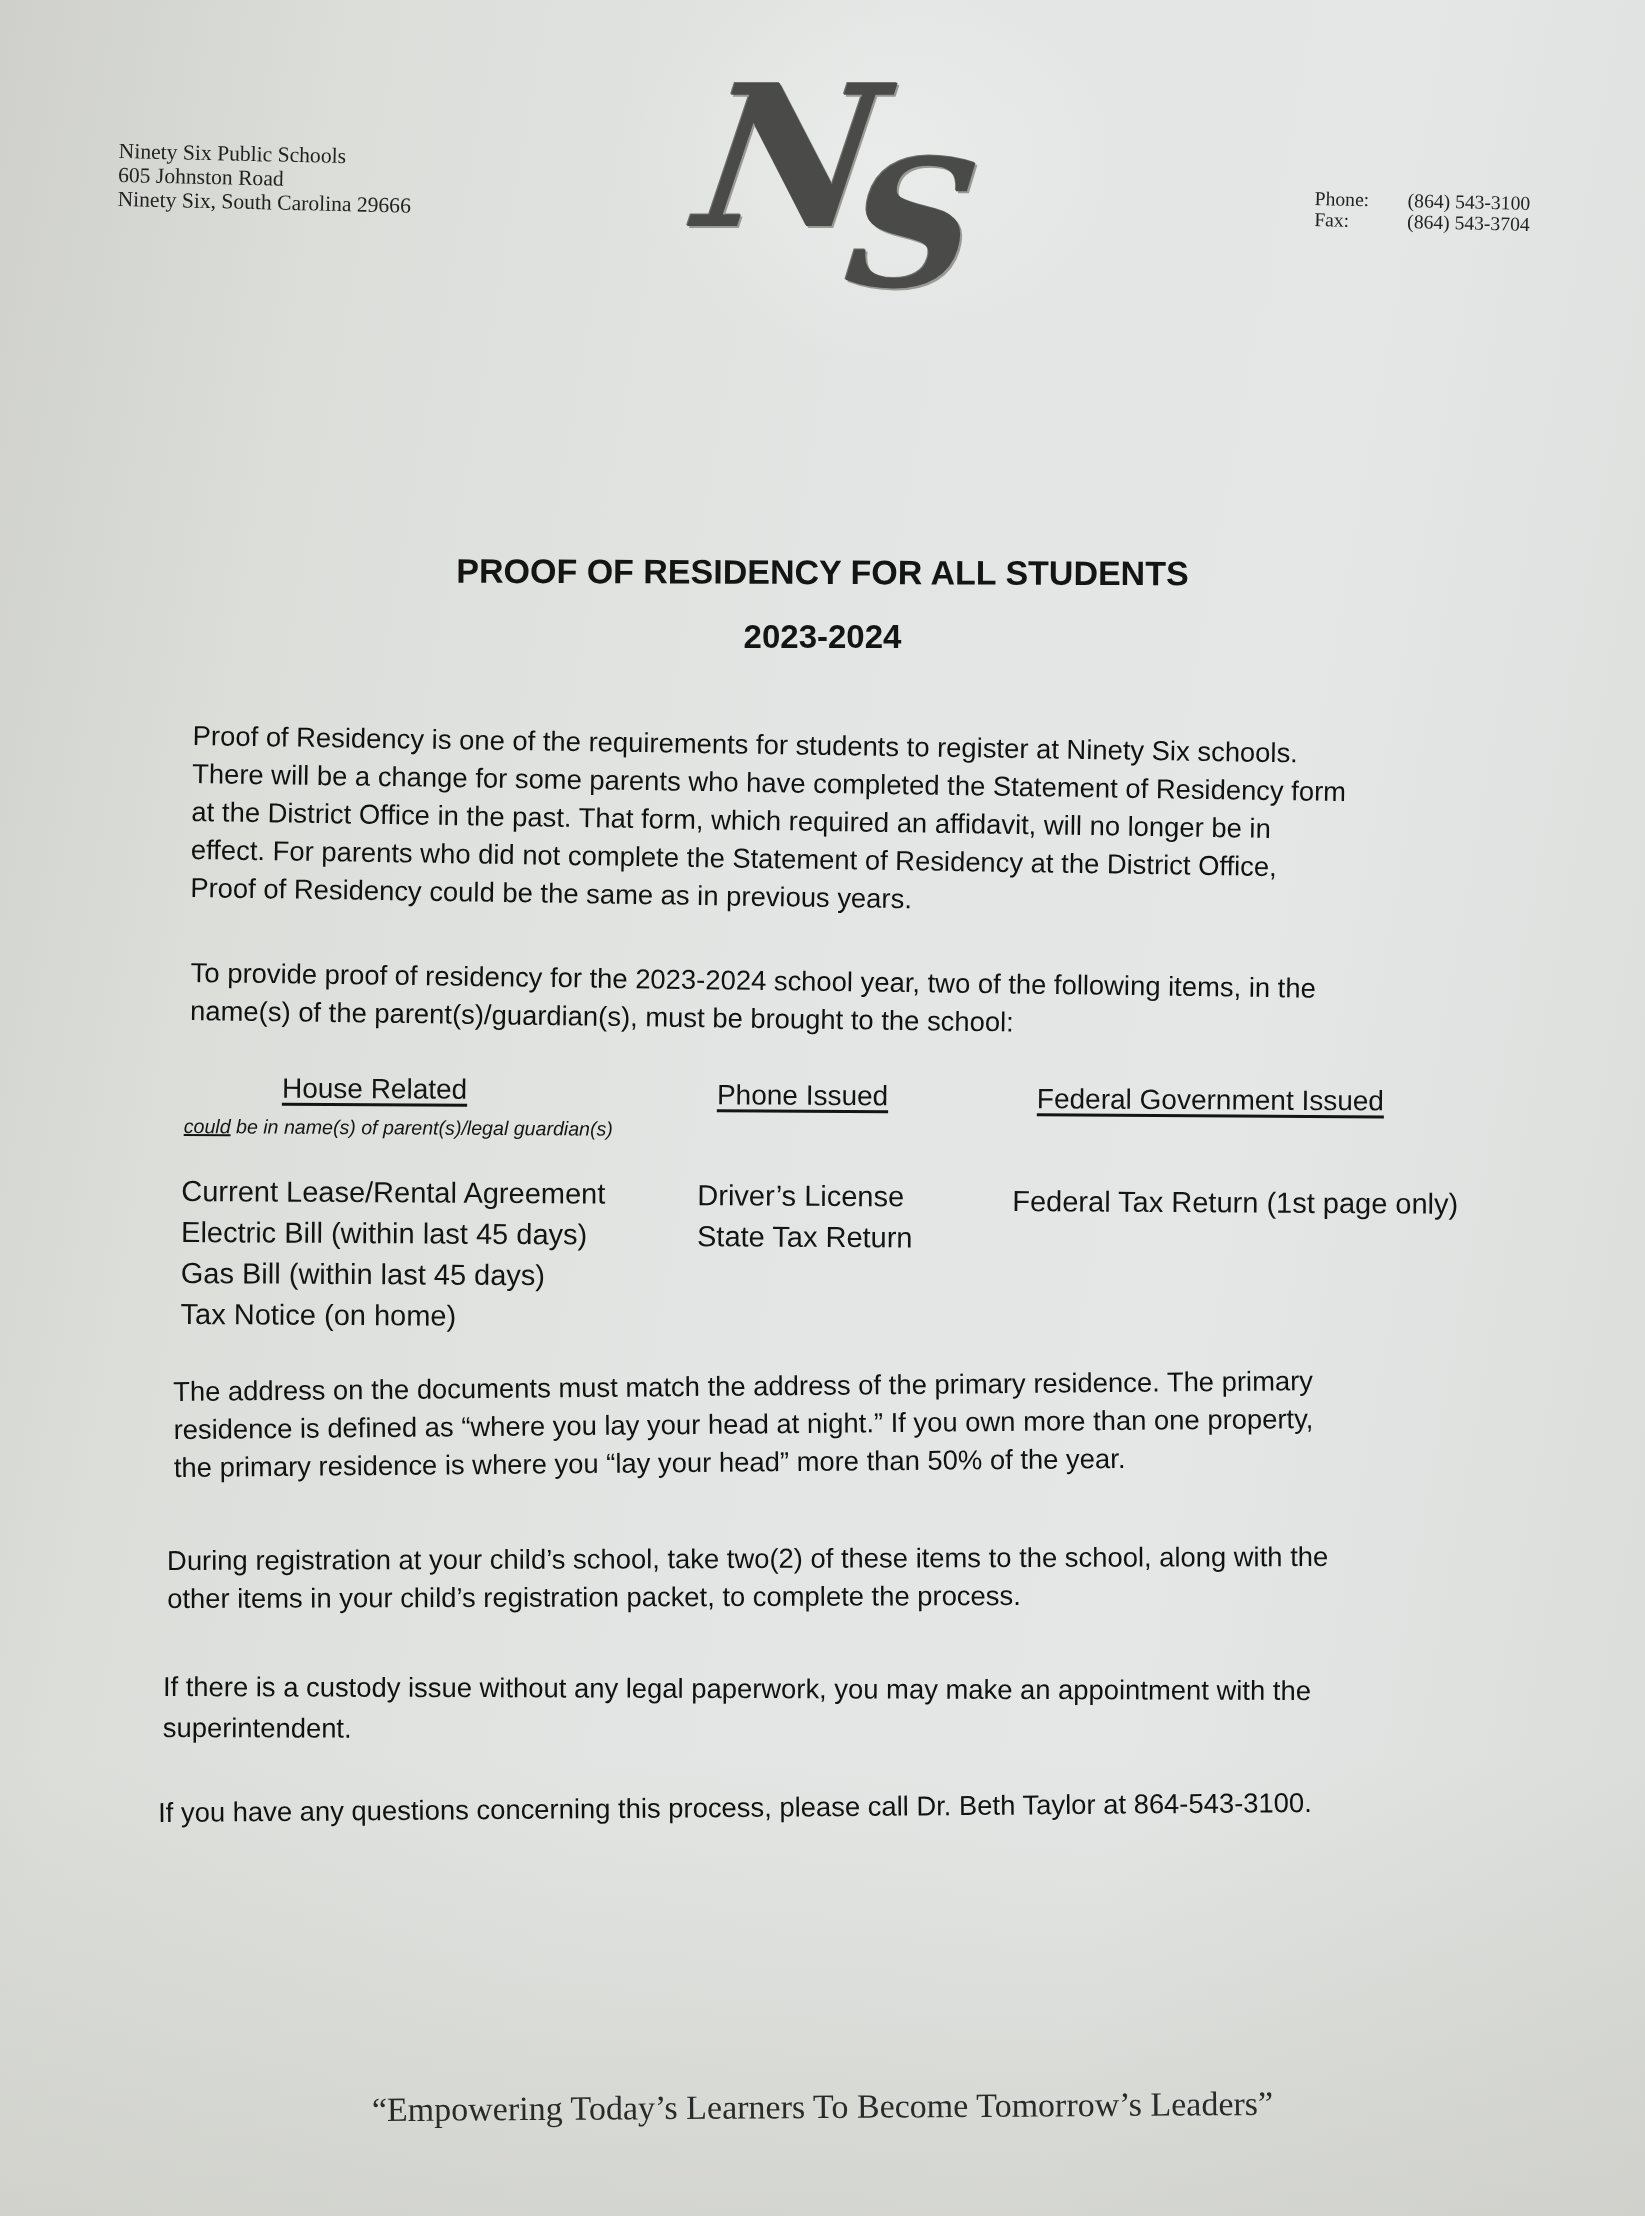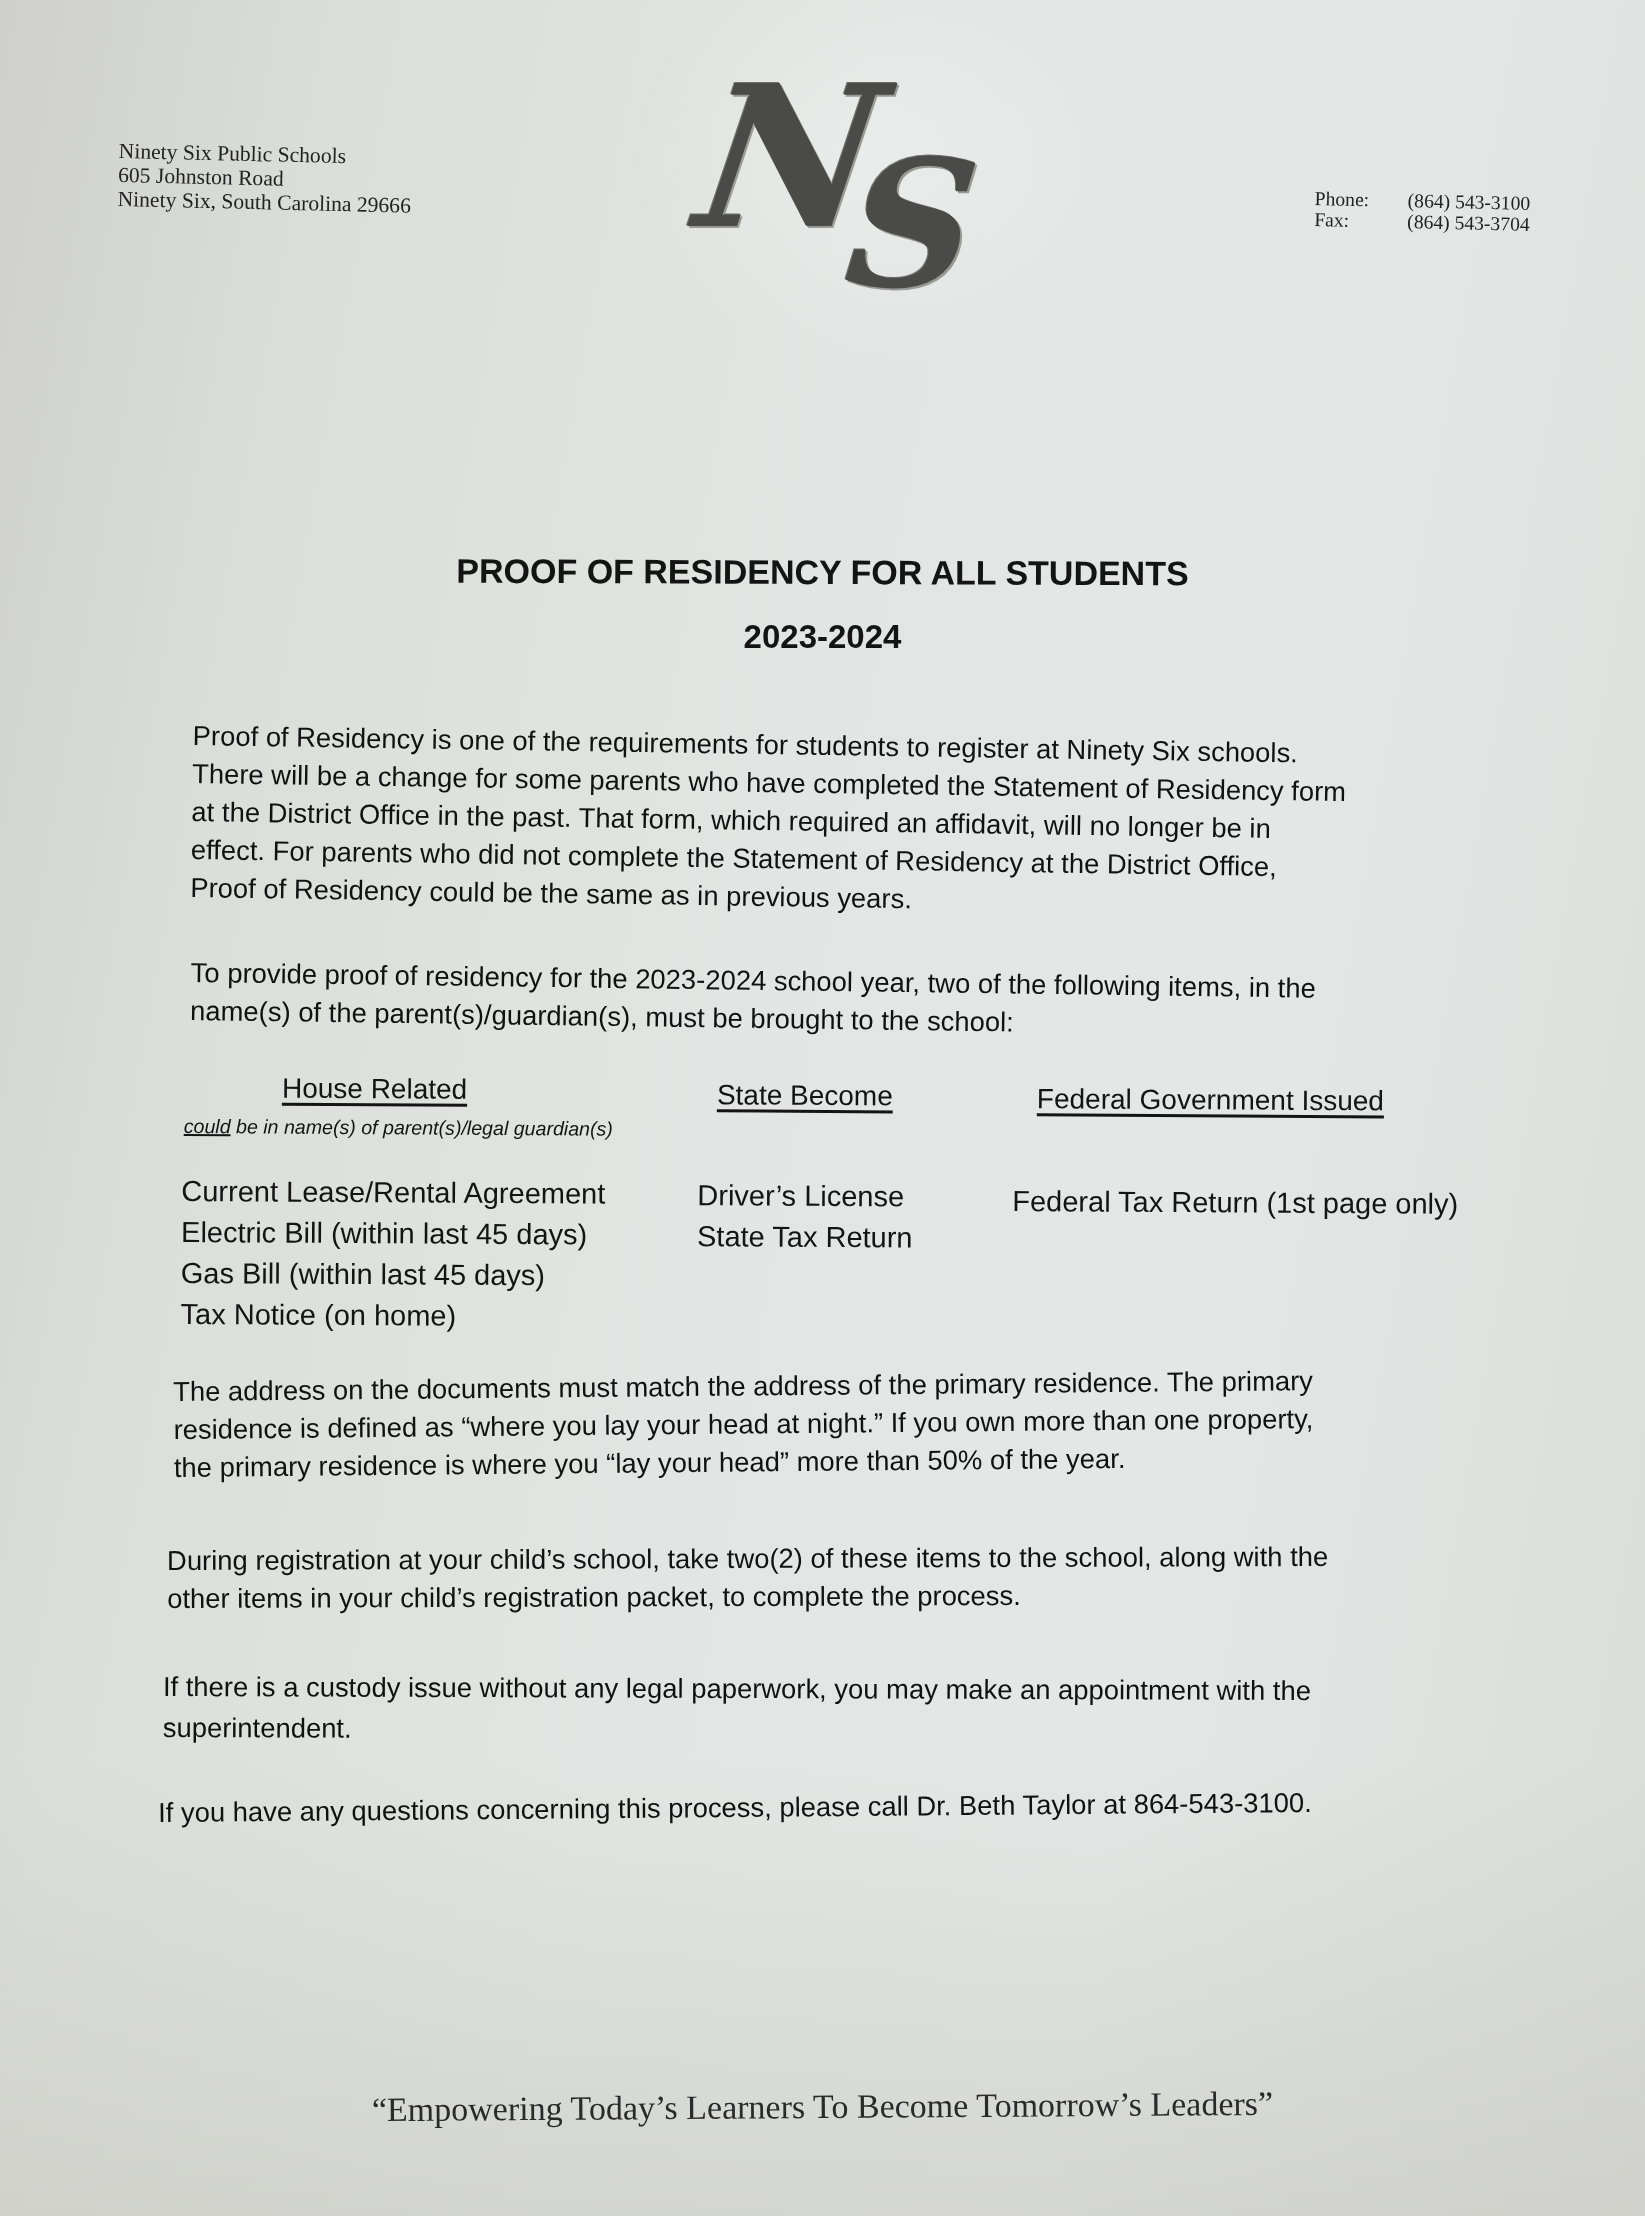--- a/index.html
+++ b/index.html
@@ -140,21 +140,21 @@
     <span class="ln">Proof of Residency could be the same as in previous years.</span>
   </div>
 
   <div class="para p2">
     <span class="ln">To provide proof of residency for the 2023-2024  school year, two of the following items, in the</span>
     <span class="ln">name(s) of the parent(s)/guardian(s), must be brought to the school:</span>
   </div>
 
   <div class="cols">
     <div class="col-h h1">House Related</div>
-    <div class="col-h h2">State Become</div>
+    <div class="col-h h2">Phone Issued</div>
     <div class="col-h h3">Federal Government Issued</div>
 
     <div class="note">
       <span class="u">could</span><span> be in name(s) of parent(s)/legal guardian(s)</span>
     </div>
 
     <div class="list l1">
       <span class="it">Current Lease/Rental Agreement</span>
       <span class="it">Electric Bill (within last 45 days)</span>
       <span class="it">Gas Bill (within last 45 days)</span>

